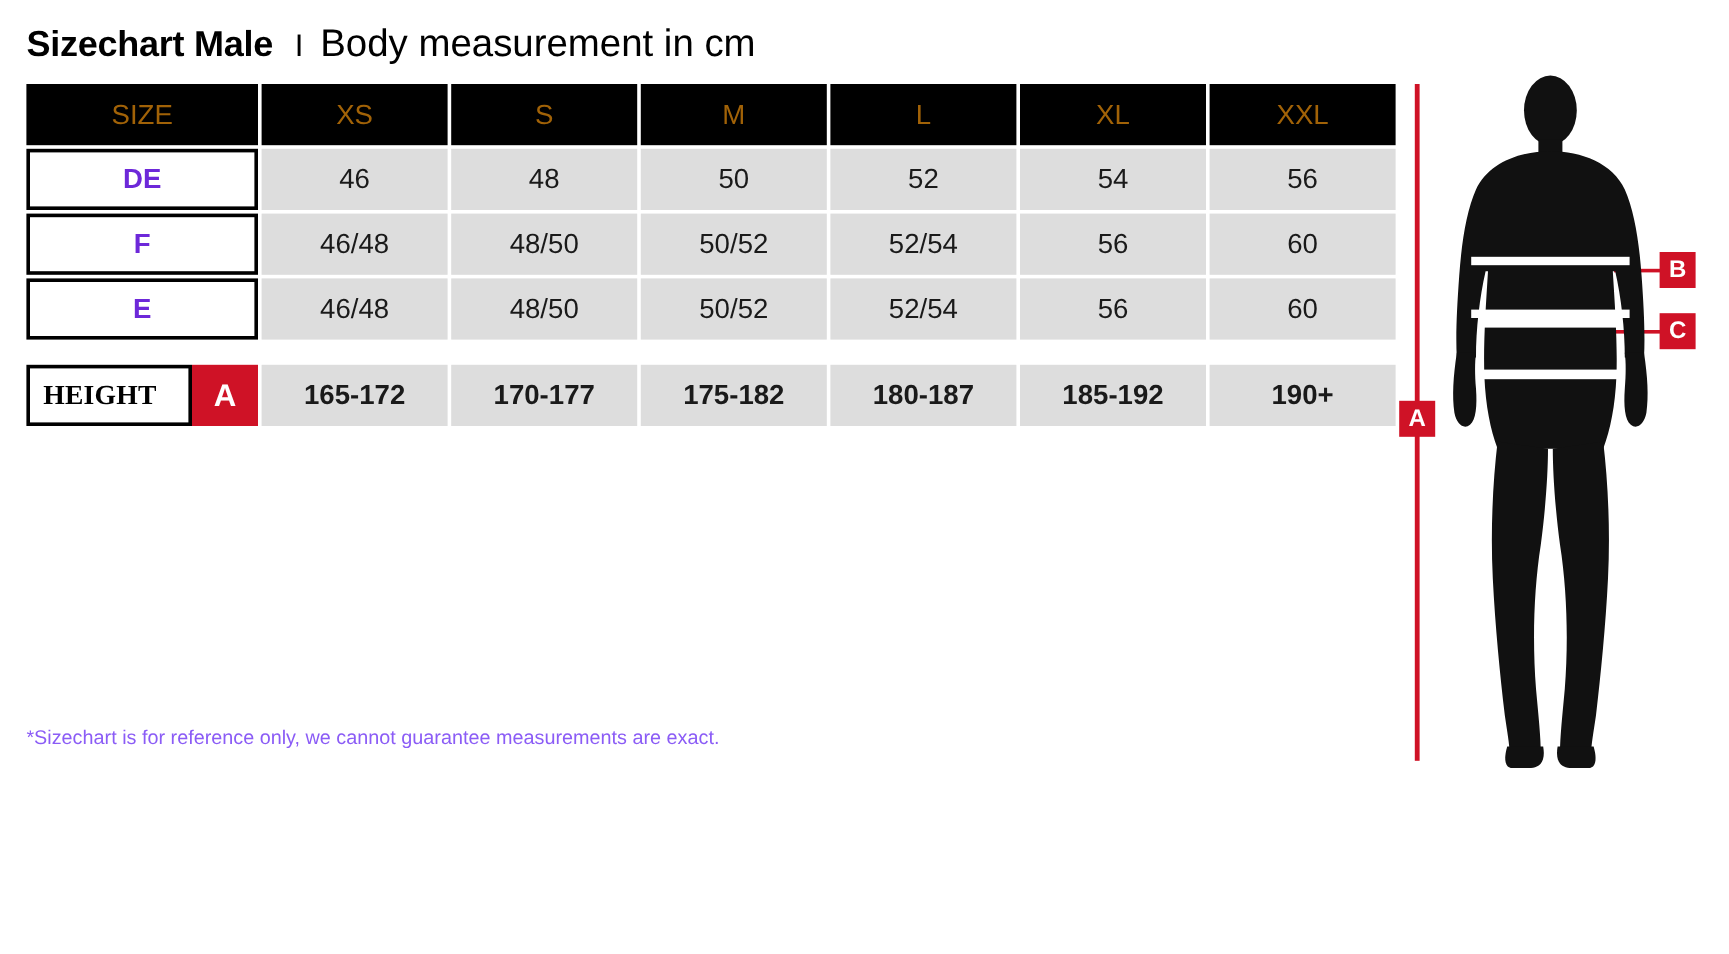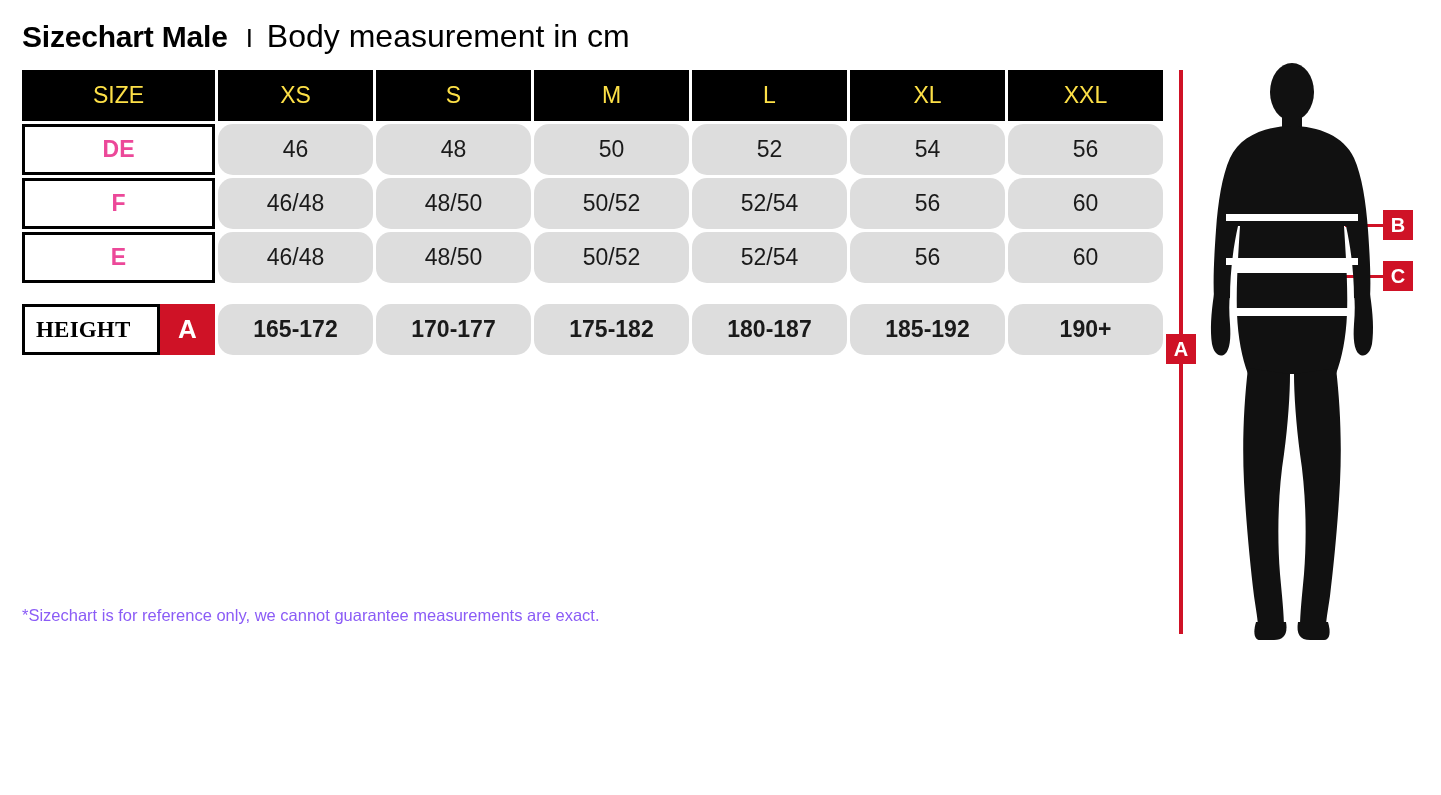--- a/index.html
+++ b/index.html
@@ -61,37 +61,36 @@
     vertical-align: middle;
     font-size: 23px;
     padding: 0;
   }
   col.c-label { width: 193px; }
   col.c-size  { width: 155px; }
 
   
   td.hdr-label, td.hdr-size {
     background: #000000;
-    color: #fde047;
+    color: #a16207;
     font-size: 24px;
   }
 
   
   td.lbl-country {
     background: #ffffff;
     border: 3px solid #000000;
-    color: #ec4899;
+    color: #6d28d9;
     font-weight: bold;
     font-size: 24px;
   }
   
   td.val {
     background: #dddddd;
     color: #1a1a1a;
-    border-radius: 15px;
   }
   td.val.bold { font-weight: bold; }
 
   
   tr.spacer td { height: 15px; background: transparent; border: none; }
 
   
   td.lbl-meas {
     background: transparent;
     padding: 0;

